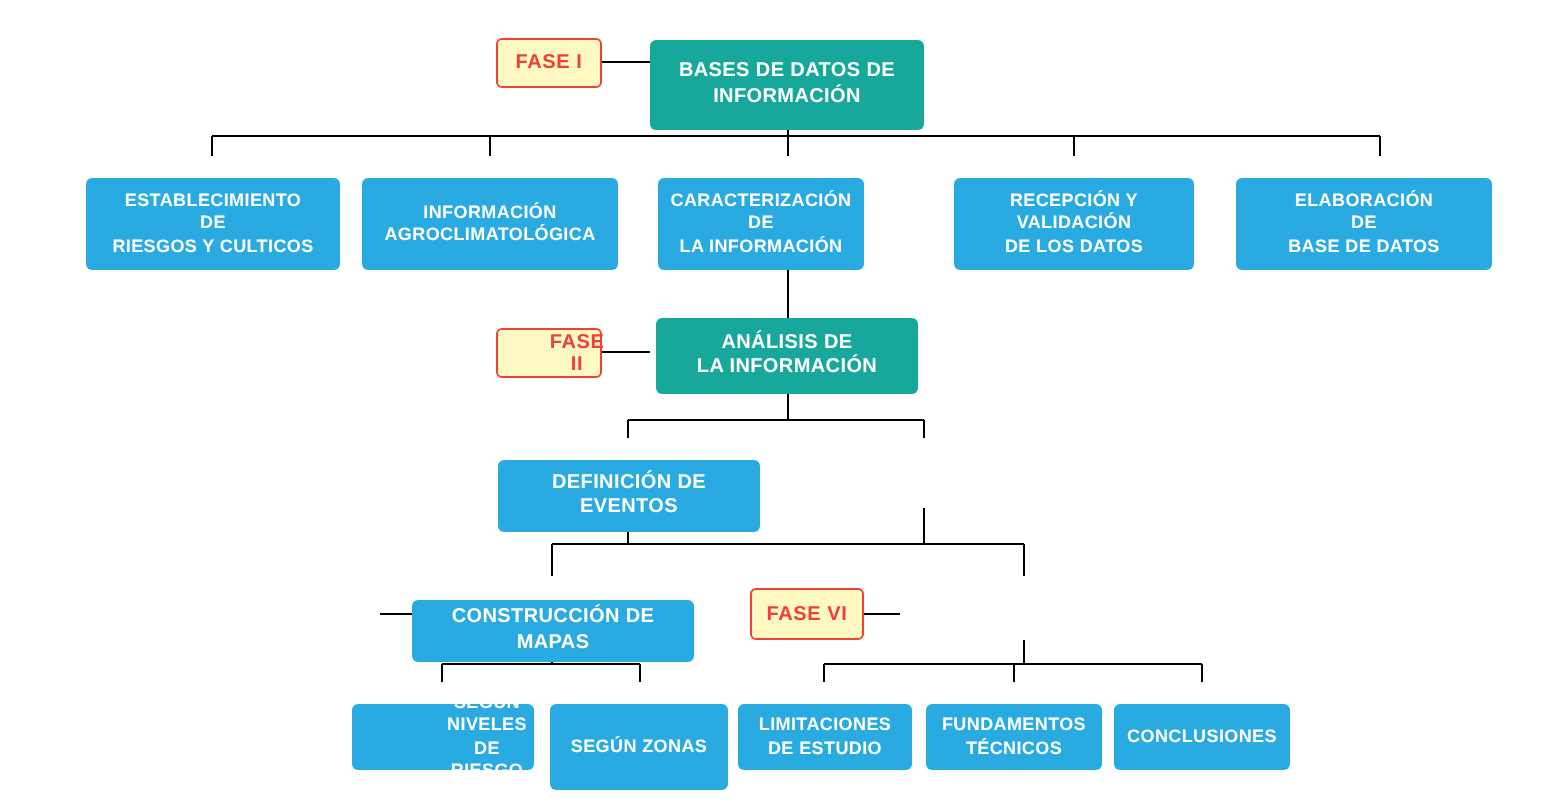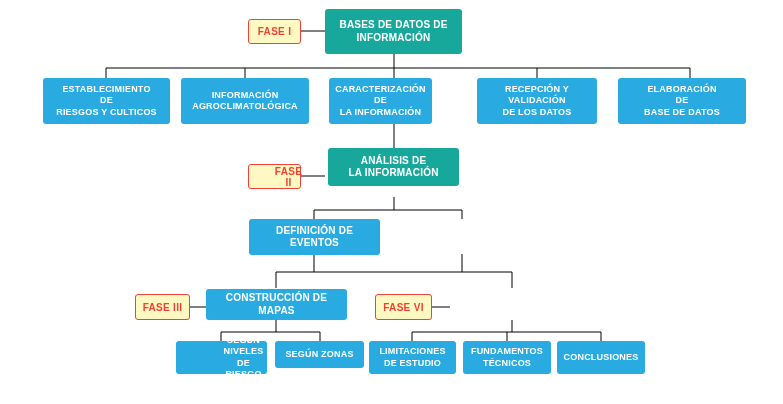--- a/index.html
+++ b/index.html
@@ -30,20 +30,21 @@
     align-items: center;
     justify-content: center;
     text-align: center;
     color: #ffffff;
     font-weight: bold;
     letter-spacing: 0.2px;
     line-height: 1.25;
     padding: 2px 4px;
     border-radius: 3px;
     white-space: pre-line;
+    margin-top: 11px;
   }
   .teal {
     background: #18a89b;
   }
   .blue {
     background: #29abe2;
   }
   .phase {
     position: absolute;
     box-sizing: border-box;
@@ -104,21 +105,20 @@
       <line x1="512" y1="320" x2="512" y2="332"></line>
       <line x1="412" y1="332" x2="601" y2="332"></line>
       <line x1="412" y1="332" x2="412" y2="341"></line>
       <line x1="507" y1="332" x2="507" y2="341"></line>
       <line x1="601" y1="332" x2="601" y2="341"></line>
     </g>
   </svg>
 
   <div class="phase" style="left:248px; top:19px; width:53px; height:25px; font-size:10px;">FASE I</div>
   <div class="phase" style="left:248px; top:164px; width:53px; height:25px; font-size:10px;padding-left:28px;">FASE II</div>
-  <div class="phase" style="left:135px; top:294px; width:55px; height:26px; font-size:10px;">FASE III</div>
   <div class="phase" style="left:375px; top:294px; width:57px; height:26px; font-size:10px;">FASE VI</div>
 
   <div class="node teal" style="left:325px; top:9px; width:137px; height:45px; font-size:10px;">BASES DE DATOS DE
 INFORMACIÓN</div>
 
   <div class="node blue" style="left:43px; top:78px; width:127px; height:46px; font-size:9px;">ESTABLECIMIENTO
 DE
 RIESGOS Y CULTICOS</div>
   <div class="node blue" style="left:181px; top:78px; width:128px; height:46px; font-size:9px;">INFORMACIÓN
 AGROCLIMATOLÓGICA</div>
@@ -135,20 +135,20 @@
   <div class="node teal" style="left:328px; top:148px; width:131px; height:38px; font-size:10px;">ANÁLISIS DE
 LA INFORMACIÓN</div>
 
   <div class="node blue" style="left:249px; top:219px; width:131px; height:36px; font-size:10px;">DEFINICIÓN DE
 EVENTOS</div>
 
   <div class="node blue" style="left:206px; top:289px; width:141px; height:31px; font-size:10px;">CONSTRUCCIÓN DE MAPAS</div>
 
   <div class="node blue" style="left:176px; top:341px; width:91px; height:33px; font-size:9px;padding-left:48px;">SEGÚN NIVELES
 DE RIESGO</div>
-  <div class="node blue" style="left:275px; top:341px; width:89px; height:27px; font-size:9px;">SEGÚN ZONAS</div>
+  <div class="node blue" style="left:275px; top:341px; width:89px; height:43px; font-size:9px;">SEGÚN ZONAS</div>
   <div class="node blue" style="left:369px; top:341px; width:87px; height:33px; font-size:9px;">LIMITACIONES
 DE ESTUDIO</div>
   <div class="node blue" style="left:463px; top:341px; width:88px; height:33px; font-size:9px;">FUNDAMENTOS
 TÉCNICOS</div>
   <div class="node blue" style="left:557px; top:341px; width:88px; height:33px; font-size:9px;">CONCLUSIONES</div>
 
 </div>
 
 </body></html>

